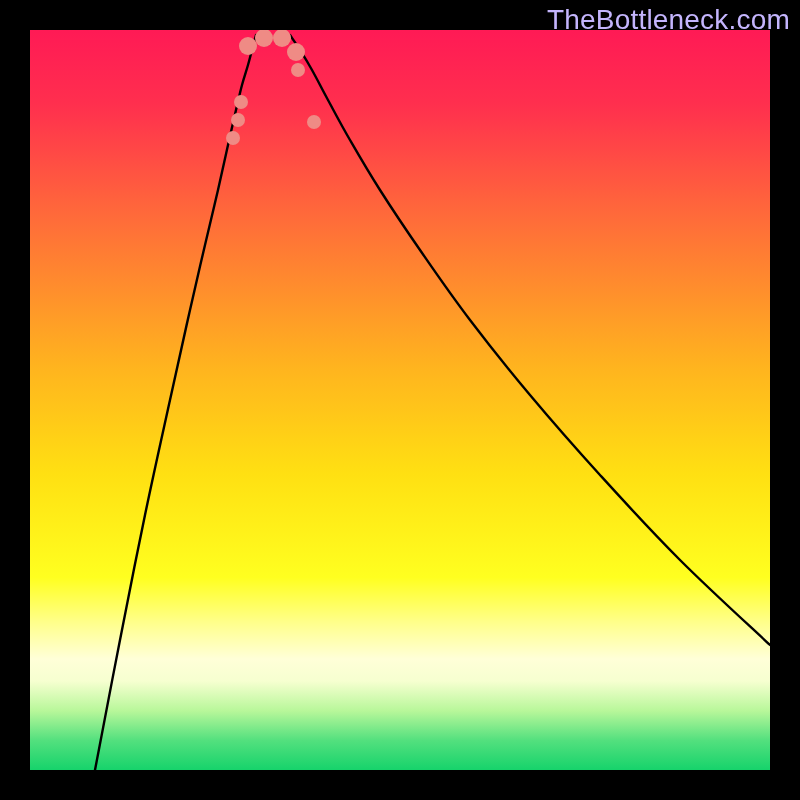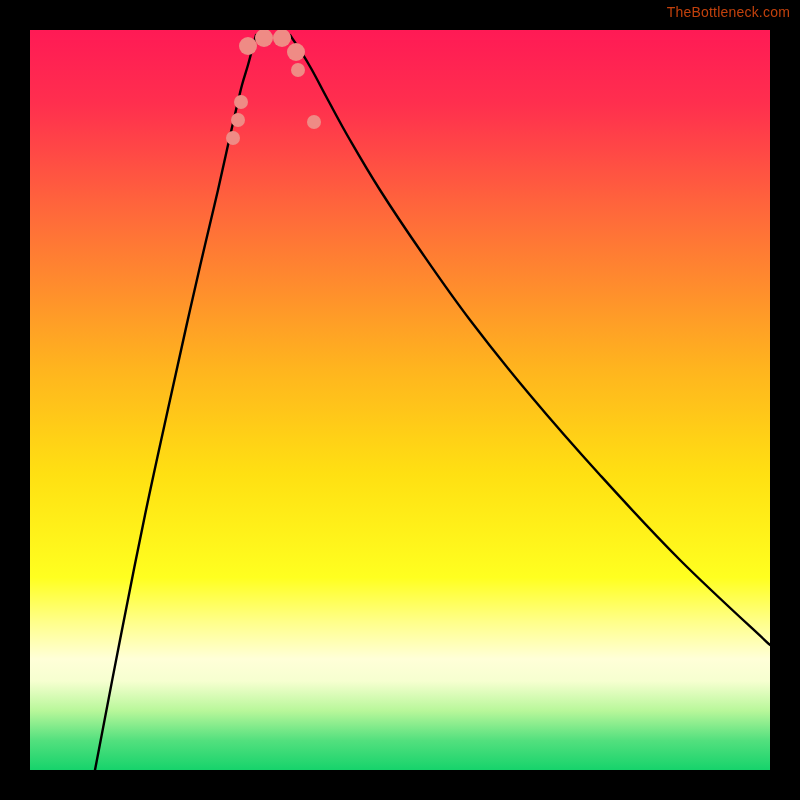--- a/index.html
+++ b/index.html
@@ -15,22 +15,22 @@
     left: 30px;
     top: 30px;
     width: 740px;
     height: 740px;
   }
   .watermark {
     position: absolute;
     top: 4px;
     right: 10px;
     font-family: Arial, Helvetica, sans-serif;
-    font-size: 14px;
-    color: #c2410c;
+    font-size: 28px;
+    color: #c4b5fd;
     z-index: 10;
     letter-spacing: 0.2px;
   }
   svg { display: block; }
 </style>
 </head>
 <body>
 
 <div class="watermark">TheBottleneck.com</div>
 

